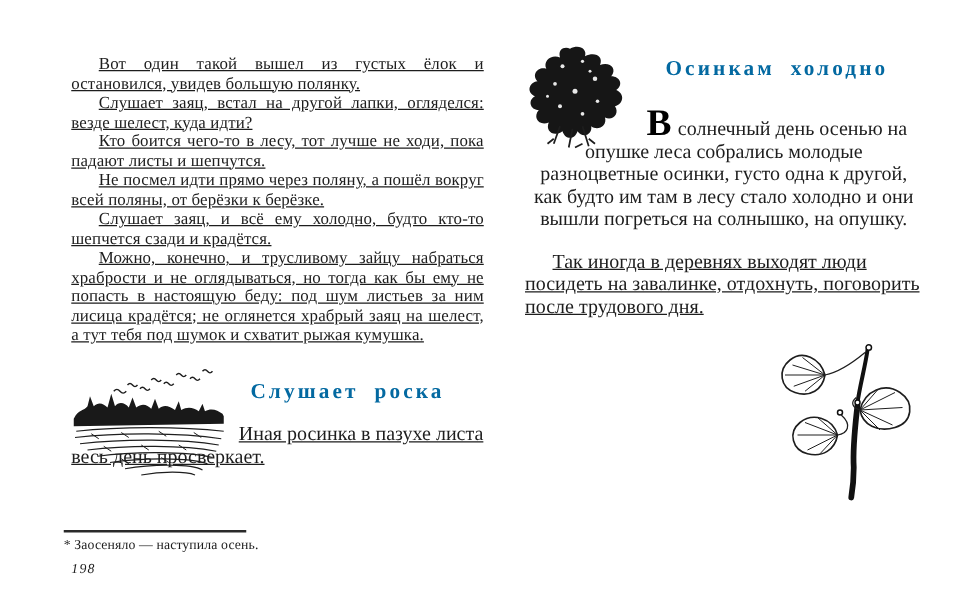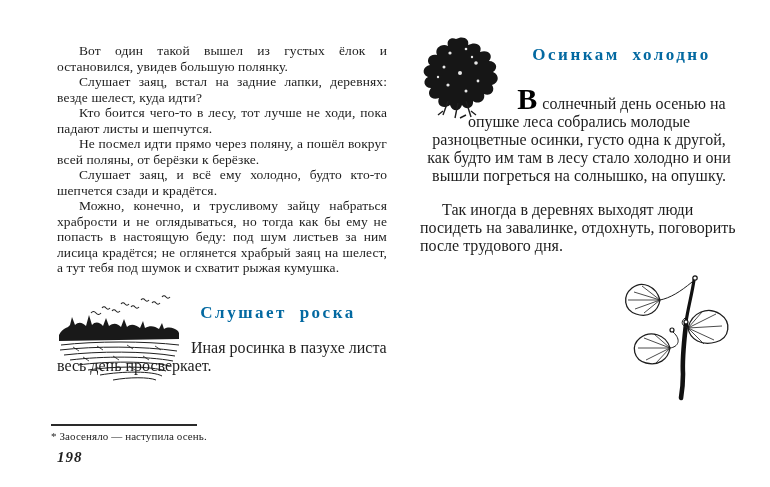--- a/index.html
+++ b/index.html
@@ -13,21 +13,21 @@
     overflow:hidden;
   }
   .col{position:absolute;}
   .col p{
     margin:0;
     font-size:13.5px;
     line-height:15.5px;
     text-align:justify;
     letter-spacing:0.1px;
   }
-  .indent{text-indent:22px;}
+  .indent{text-indent:22px;text-decoration:underline;}
   .section{position:absolute;}
   .section h2{
     margin:0;
     font-size:17px;
     line-height:20px;
     font-weight:700;
     letter-spacing:2.5px;
     text-align:center;
     word-spacing:6px;
     color:#0369a1;
@@ -45,33 +45,33 @@
   .initial-v{font-size:30px;}
   .sect-left h2{margin-top:10px;}
   .sect-left .lead{margin-top:24px;}
   .sect-right h2{margin-top:12px;padding-left:14px;}
   .sect-right .lead{margin-top:26px;}
   .footnote-block{position:absolute;left:51px;top:424px;width:330px;}
   .footnote-rule{width:146px;border-top:2px solid #2a2a2a;margin:0 0 4px 0;}
   .footnote{margin:0;font-size:11px;line-height:13px;letter-spacing:0.1px;}
   .page-number{
     position:absolute;left:57px;top:449px;
-    font-size:15px;font-weight:700;font-style:italic;letter-spacing:1px;
+    font-size:11px;font-weight:400;font-style:italic;letter-spacing:1px;
   }
   .twig{position:absolute;left:608px;top:270px;}
   .sketch-stroke{stroke:#1e1e1e;fill:none;}
 </style>
 </head>
 <body>
 
 <div class="book">
 
   <div class="col" style="left:57px;top:43px;width:330px;">
     <p class="indent">Вот один такой вышел из густых ёлок и остановился, увидев большую полянку.</p>
-    <p class="indent">Слушает заяц, встал на задние лапки, деревнях: везде шелест, куда идти?</p>
+    <p class="indent">Слушает заяц, встал на другой лапки, огляделся: везде шелест, куда идти?</p>
     <p class="indent">Кто боится чего-то в лесу, тот лучше не ходи, пока падают листы и шепчутся.</p>
     <p class="indent">Не посмел идти прямо через поляну, а пошёл вокруг всей поляны, от берёзки к берёзке.</p>
     <p class="indent">Слушает заяц, и всё ему холодно, будто кто-то шепчется сзади и крадётся.</p>
     <p class="indent">Можно, конечно, и трусливому зайцу набраться храбрости и не оглядываться, но тогда как бы ему не попасть в настоящую беду: под шум листьев за ним лисица крадётся; не оглянется храбрый заяц на шелест, а тут тебя под шумок и схватит рыжая кумушка.</p>
   </div>
 
   <div class="section sect-left" style="left:57px;top:293px;width:330px;">
     <div class="illus-float" style="width:112px;height:62px;">
       <svg width="124" height="92" viewBox="0 0 124 92">
 

